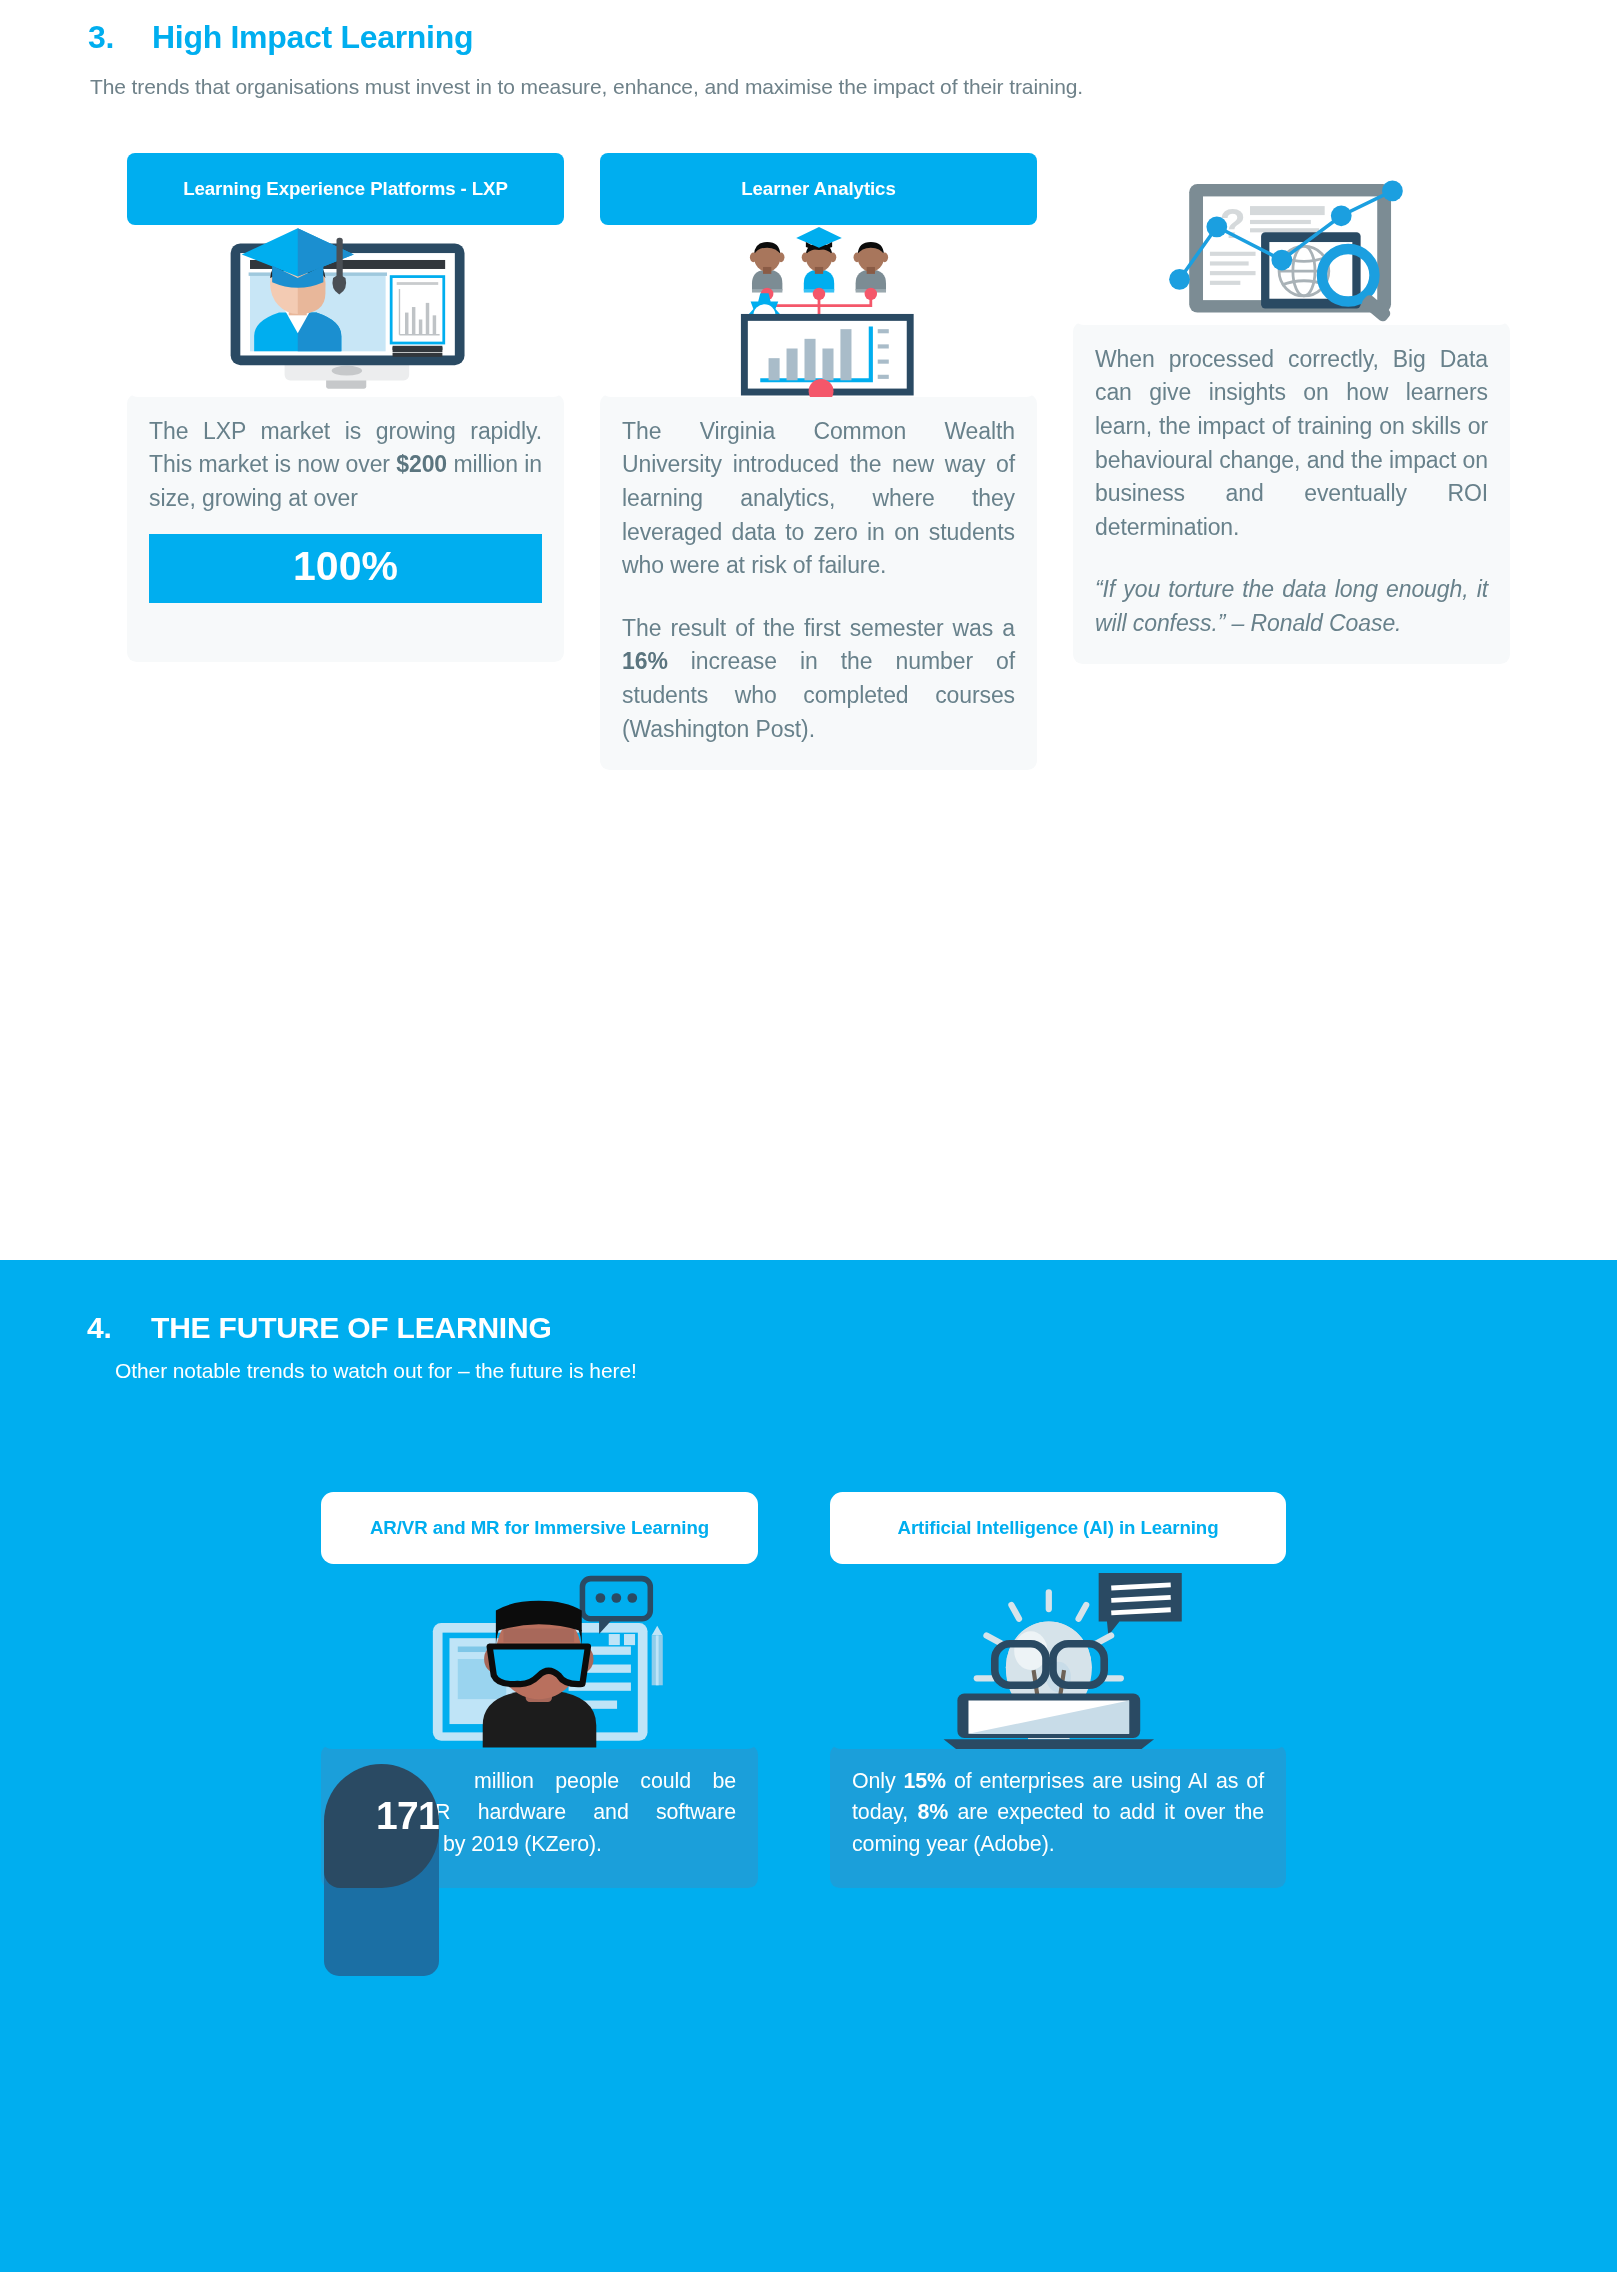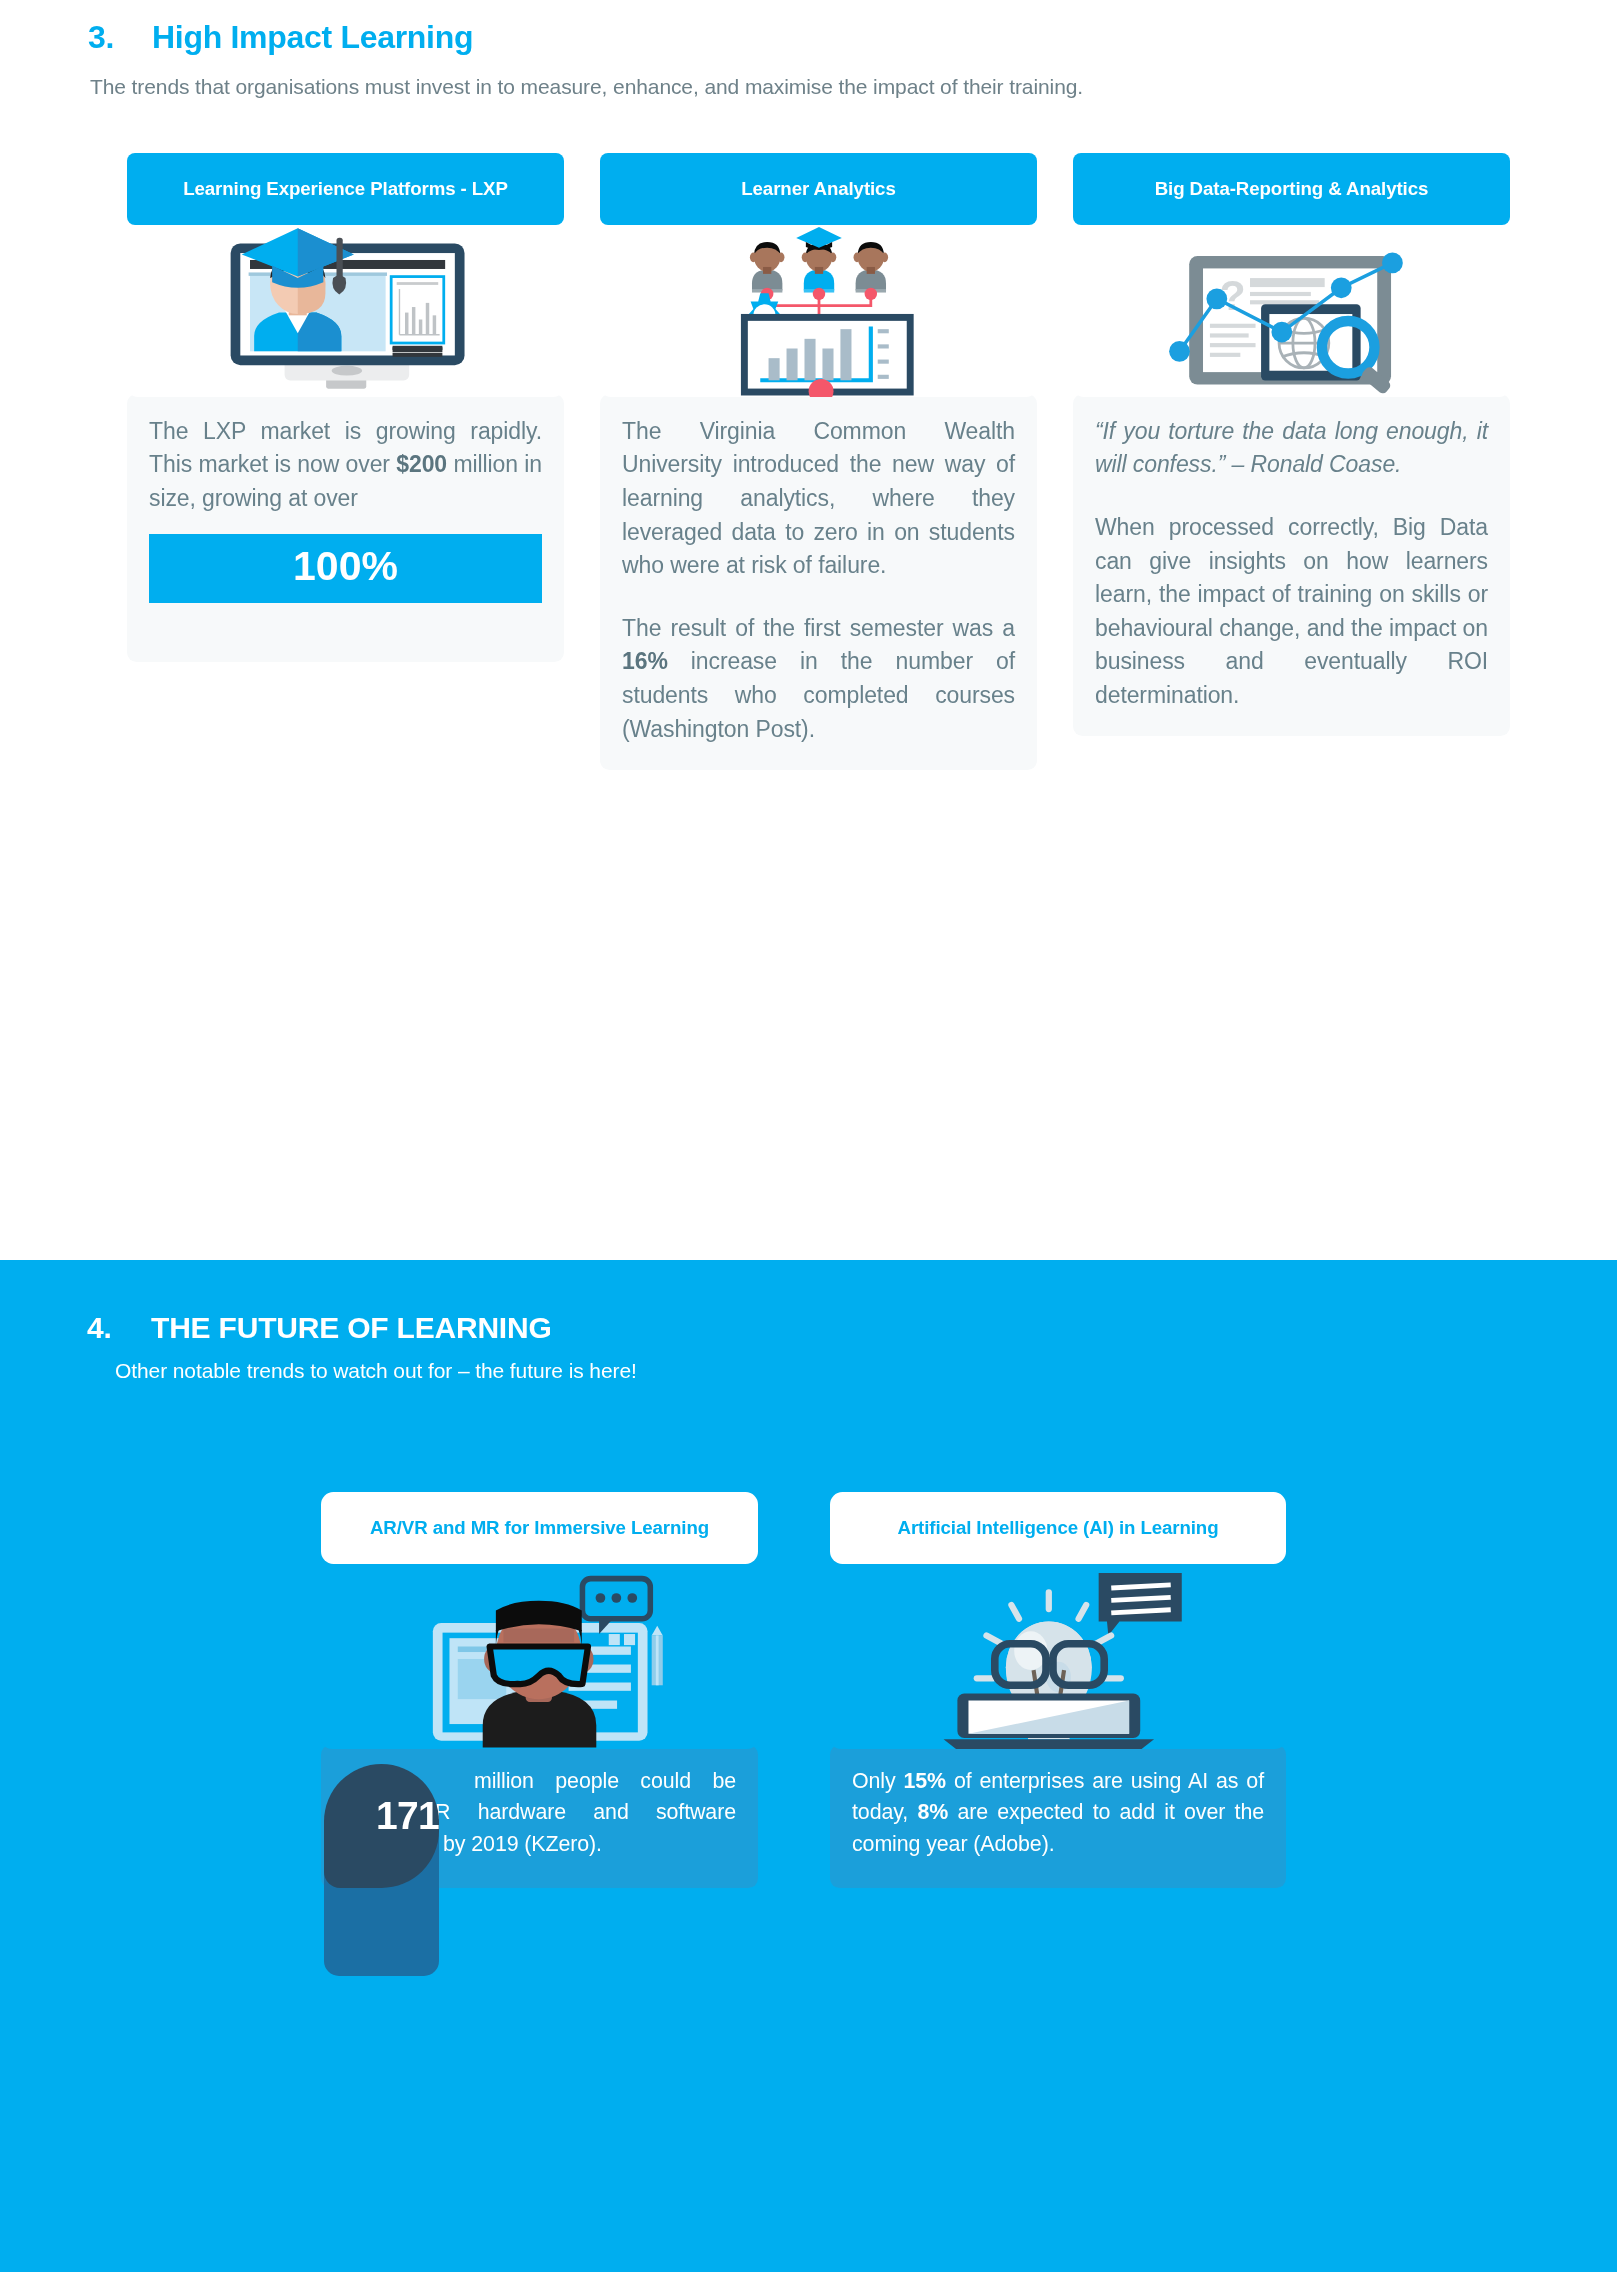--- a/index.html
+++ b/index.html
@@ -301,23 +301,20 @@
             <circle cx="168" cy="242" r="18" fill="#F4576A"></circle>
           </svg>
         </div>
         <div class="card-body">
           <p class="bodytext">The Virginia Common Wealth University introduced the new way of learning analytics, where they leveraged data to zero in on students who were at risk of failure.</p>
           <p class="bodytext"><span>The result of the first semester was a </span><b>16%</b><span> increase in the number of students who completed courses (Washington Post).</span></p>
         </div>
       </div>
 
       <div class="col col3">
-        <div class="card-head">
-          <div class="card-head-txt">Big Data-Reporting &amp; Analytics</div>
-        </div>
         <div class="card-icon-plate">
           <svg width="277" height="159" viewBox="0 0 400 230">
 
             <rect x="52" y="26" width="292" height="186" rx="12" fill="#7C8C94"></rect>
             <rect x="72" y="44" width="252" height="150" fill="#FFFFFF"></rect>
 
             <text x="96" y="104" font-family="Liberation Sans, sans-serif" font-size="62" font-weight="700" fill="#D5D9DB">?</text>
 
             <g fill="#D5D9DB">
               <rect x="140" y="58" width="108" height="13"></rect>
@@ -347,22 +344,22 @@
               <path d="M38 164 L92 88 L186 136 L272 72 L346 36"></path>
             </g>
             <circle cx="38" cy="164" r="15" fill="#1B9FE0"></circle>
             <circle cx="92" cy="88" r="15" fill="#1B9FE0"></circle>
             <circle cx="186" cy="136" r="15" fill="#1B9FE0"></circle>
             <circle cx="272" cy="72" r="15" fill="#1B9FE0"></circle>
             <circle cx="346" cy="36" r="15" fill="#1B9FE0"></circle>
           </svg>
         </div>
         <div class="card-body">
+          <p class="bodytext">When processed correctly, Big Data can give insights on how learners learn, the impact of training on skills or behavioural change, and the impact on business and eventually ROI determination.</p>
           <p class="bodytext quote">“If you torture the data long enough, it will confess.” – Ronald Coase.</p>
-          <p class="bodytext">When processed correctly, Big Data can give insights on how learners learn, the impact of training on skills or behavioural change, and the impact on business and eventually ROI determination.</p>
         </div>
       </div>
 
     </div>
   </div>
 
   <div class="section4"></div>
 
   <div class="sec4-num-row" style="top:1311px;">
     <span class="sec4-num">4.</span>

